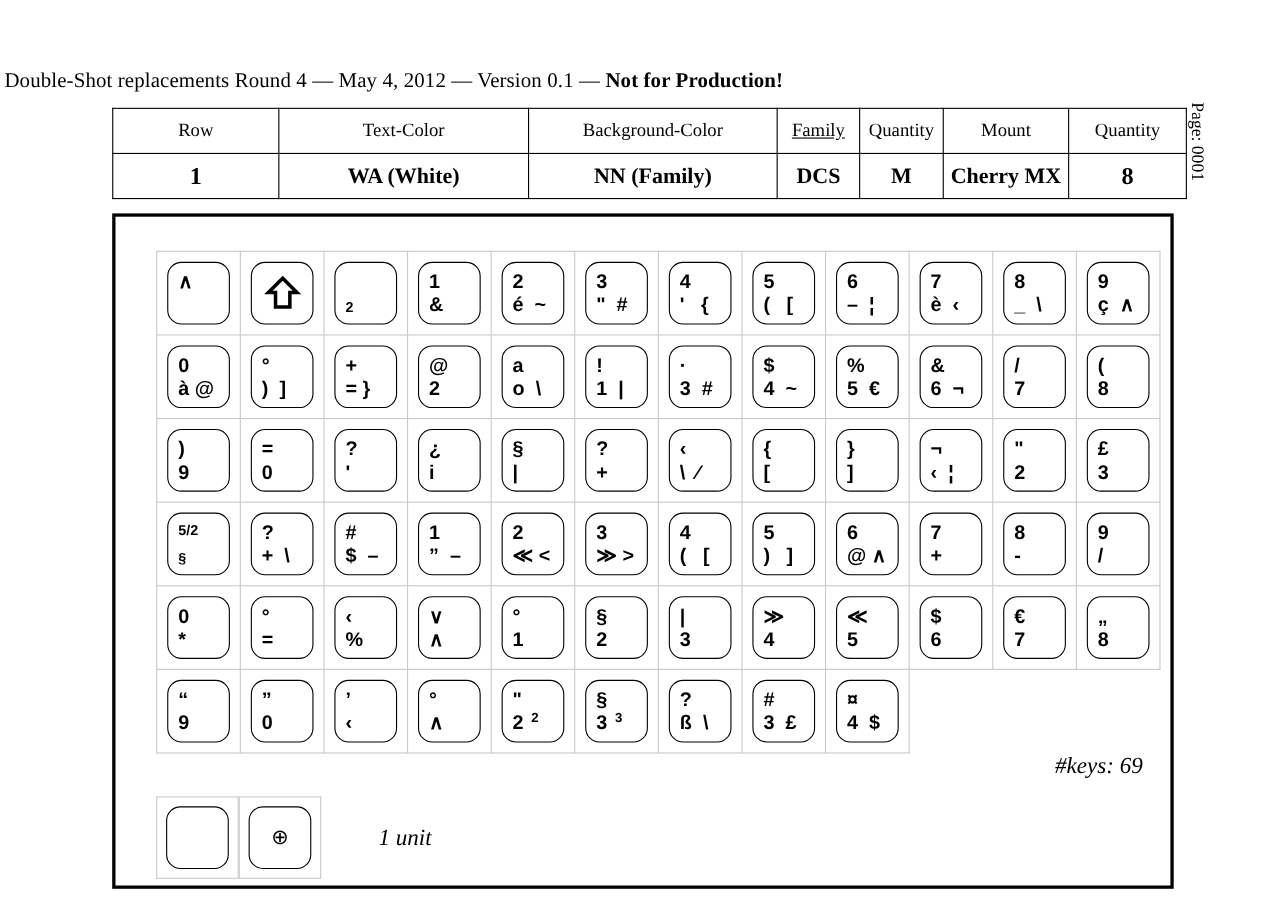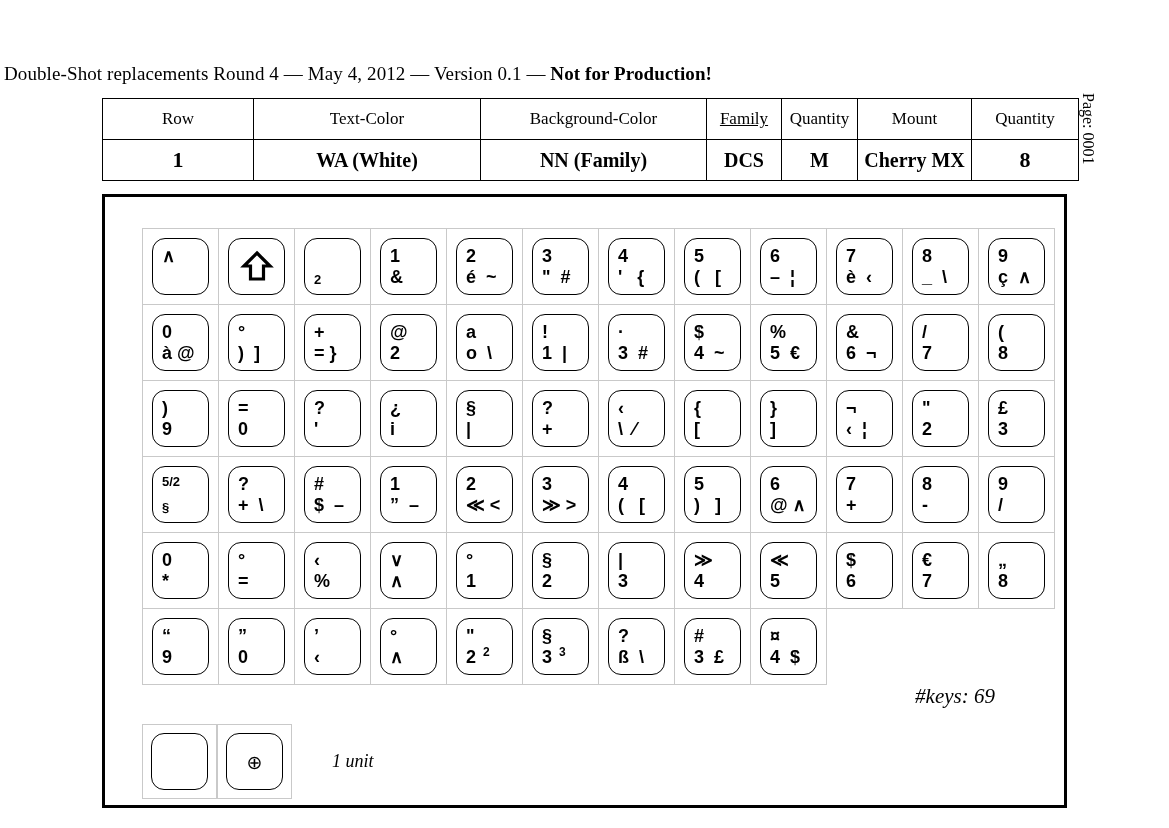--- a/index.html
+++ b/index.html
@@ -153,21 +153,21 @@
   }
   .sup {
     font-size: 12px;
     vertical-align: super;
     margin-left: 7px;
   }
 
   
   #keys-note {
     position: absolute;
-    left: 740px;
+    left: 784px;
     top: 487px;
     width: 150px;
     text-align: right;
     font-family: "Liberation Serif", serif;
     font-style: italic;
     font-size: 21px;
     white-space: nowrap;
   }
 
   
@@ -191,24 +191,24 @@
   .unit-marker {
     position: absolute;
     left: 50%;
     top: 50%;
     transform: translate(-50%, -50%);
     font-size: 19px;
     font-family: "Liberation Sans", sans-serif;
     line-height: 1;
   }
   #unit-label {
-    margin-left: 40px;
+    margin-left: 52px;
     font-family: "Liberation Serif", serif;
     font-style: italic;
-    font-size: 18px;
+    font-size: 21px;
     white-space: nowrap;
   }
 </style>
 </head>
 <body>
 
 <div id="title">
   <span>Double-Shot replacements Round 4 — May 4, 2012 — Version 0.1 — </span><span class="bold">Not for Production!</span>
 </div>
 

